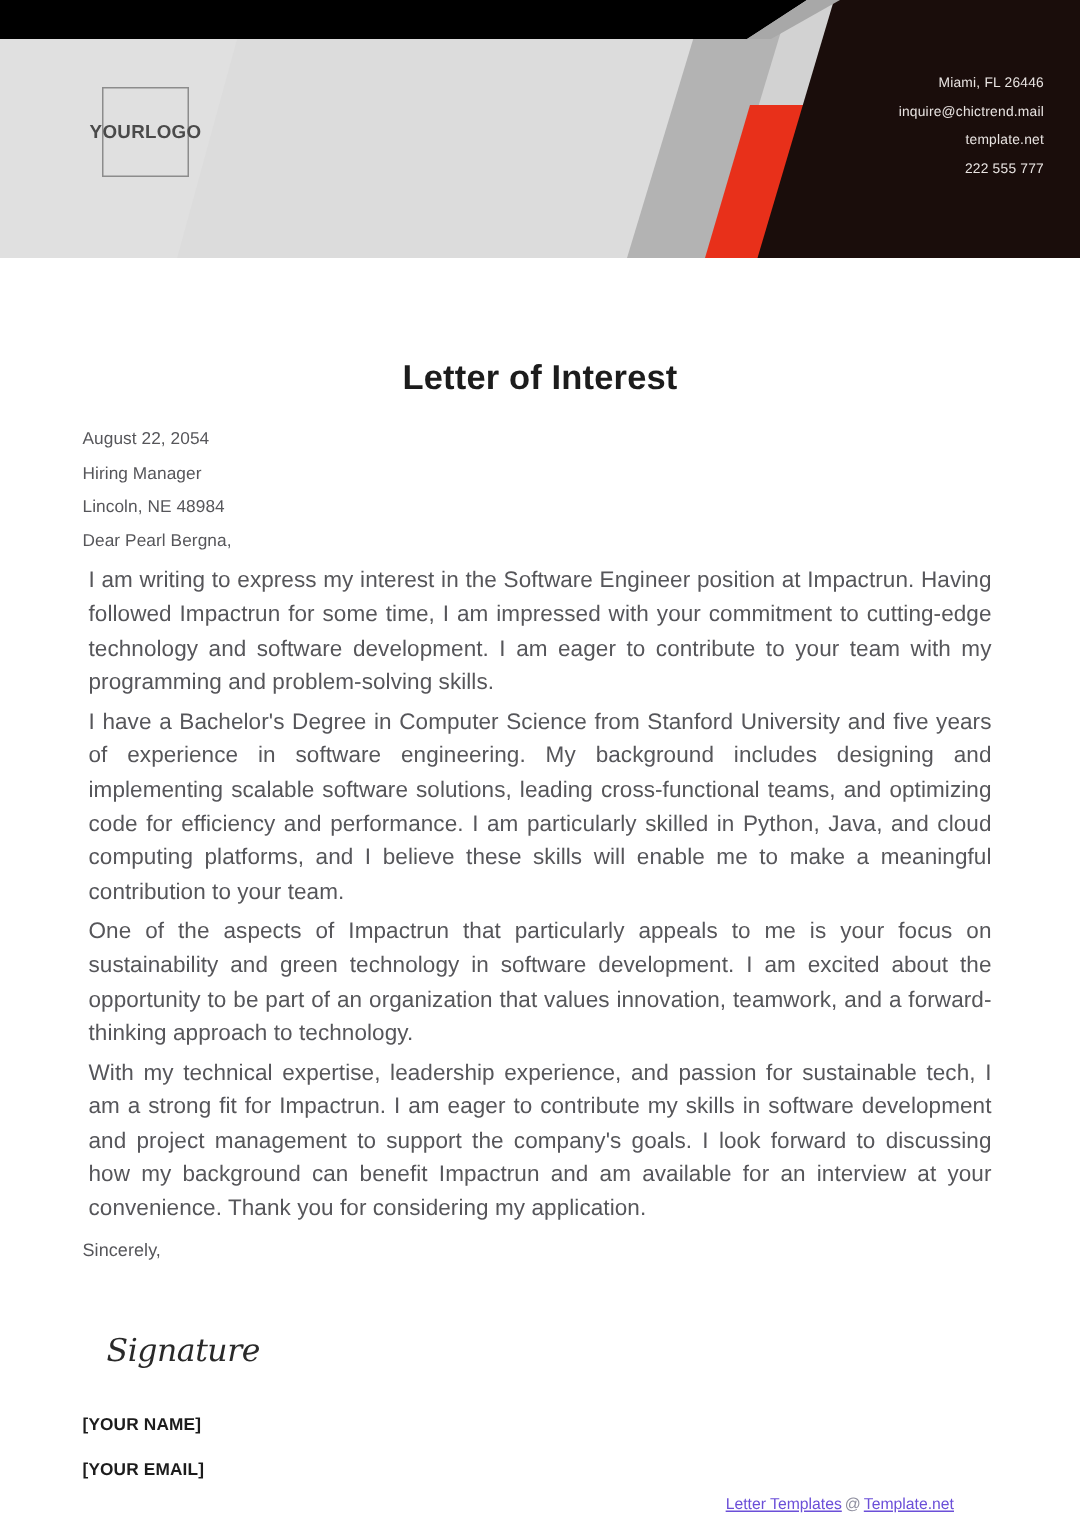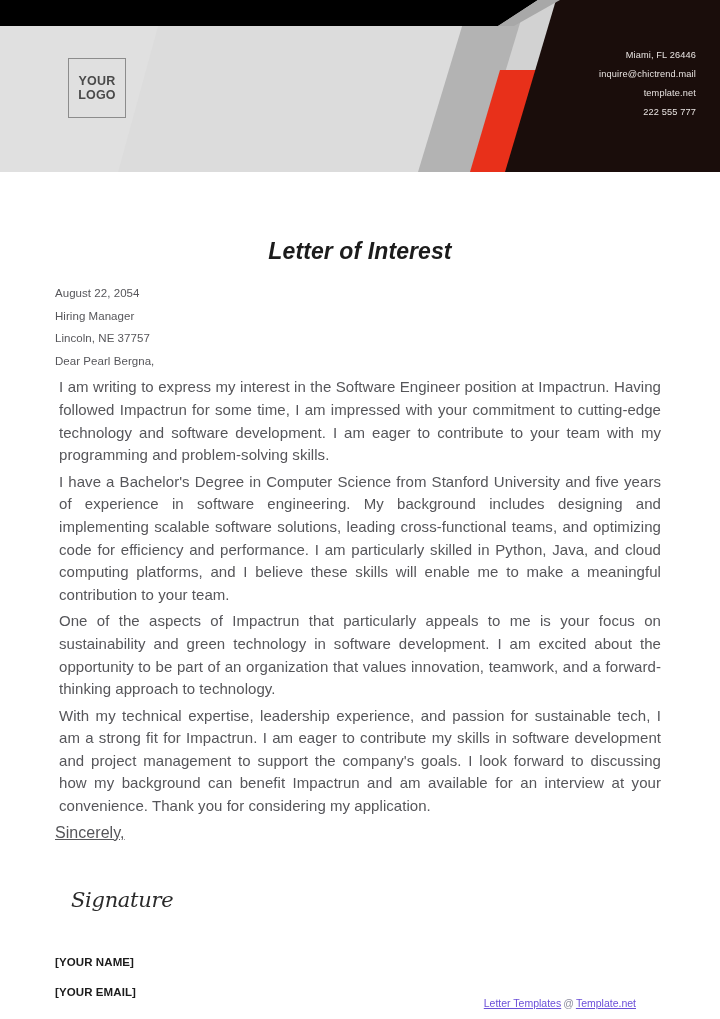--- a/index.html
+++ b/index.html
@@ -36,21 +36,21 @@
   }
   .logo-box {
     position: absolute;
     left: 68px;
     top: 58px;
     width: 58px;
     height: 60px;
     border: 1px solid #8c8c8c;
     box-sizing: border-box;
     display: flex;
-    flex-direction: column;
+    flex-direction: row;
     align-items: center;
     justify-content: center;
     line-height: 1.12;
   }
   .logo-box span {
     font-size: 12.5px;
     font-weight: 700;
     color: #4a4a4a;
     letter-spacing: 0.2px;
   }
@@ -70,21 +70,20 @@
   .doc-title {
     position: absolute;
     left: 0;
     top: 238px;
     width: 720px;
     text-align: center;
     font-size: 23px;
     font-weight: 700;
     color: #1c1c1c;
     letter-spacing: 0.1px;
-    font-style: italic;
   }
   .content {
     position: absolute;
     left: 55px;
     top: 282px;
     width: 610px;
   }
   .addr-line {
     font-size: 11.5px;
     color: #56565a;
@@ -93,42 +92,41 @@
   }
   .para {
     font-size: 15px;
     color: #56565a;
     line-height: 22.6px;
     text-align: justify;
     letter-spacing: 0.05px;
     margin: 4px;
   }
   .closing {
-    font-size: 16px;
+    font-size: 12px;
     color: #56565a;
     line-height: 22.6px;
     letter-spacing: 0.05px;
-    text-decoration: underline;
   }
   .signature {
     margin-top: 44px;
     font-family: "DejaVu Serif", serif;
     font-style: italic;
     font-size: 21px;
     color: #2a2a2a;
     letter-spacing: -0.3px;
     height: 32px;
     padding-left: 16px;
   }
   .placeholder {
     font-size: 11.5px;
     font-weight: 700;
     color: #1c1c1c;
     letter-spacing: 0.1px;
-    margin-top: 36px;
+    margin-top: 24px;
   }
   .placeholder.second { margin-top: 18px; }
 
   
   .footer {
     position: absolute;
     left: 0;
     top: 997px;
     width: 636px;
     text-align: right;
@@ -184,21 +182,21 @@
       <div>template.net</div>
       <div>222 555 777</div>
     </div>
   </div>
 
   <div class="doc-title">Letter of Interest</div>
 
   <div class="content">
     <div class="addr-line">August 22, 2054</div>
     <div class="addr-line">Hiring Manager</div>
-    <div class="addr-line">Lincoln, NE 37757</div>
+    <div class="addr-line">Lincoln, NE 48984</div>
     <div class="addr-line">Dear Pearl Bergna,</div>
 
     <p class="para">I am writing to express my interest in the Software Engineer position at Impactrun. Having followed Impactrun for some time, I am impressed with your commitment to cutting-edge technology and software development. I am eager to contribute to your team with my programming and problem-solving skills.</p>
     <p class="para">I have a Bachelor's Degree in Computer Science from Stanford University and five years of experience in software engineering. My background includes designing and implementing scalable software solutions, leading cross-functional teams, and optimizing code for efficiency and performance. I am particularly skilled in Python, Java, and cloud computing platforms, and I believe these skills will enable me to make a meaningful contribution to your team.</p>
     <p class="para">One of the aspects of Impactrun that particularly appeals to me is your focus on sustainability and green technology in software development. I am excited about the opportunity to be part of an organization that values innovation, teamwork, and a forward-thinking approach to technology.</p>
     <p class="para">With my technical expertise, leadership experience, and passion for sustainable tech, I am a strong fit for Impactrun. I am eager to contribute my skills in software development and project management to support the company's goals. I look forward to discussing how my background can benefit Impactrun and am available for an interview at your convenience. Thank you for considering my application.</p>
 
     <div class="closing">Sincerely,</div>
 
     <div class="signature">Signature</div>

